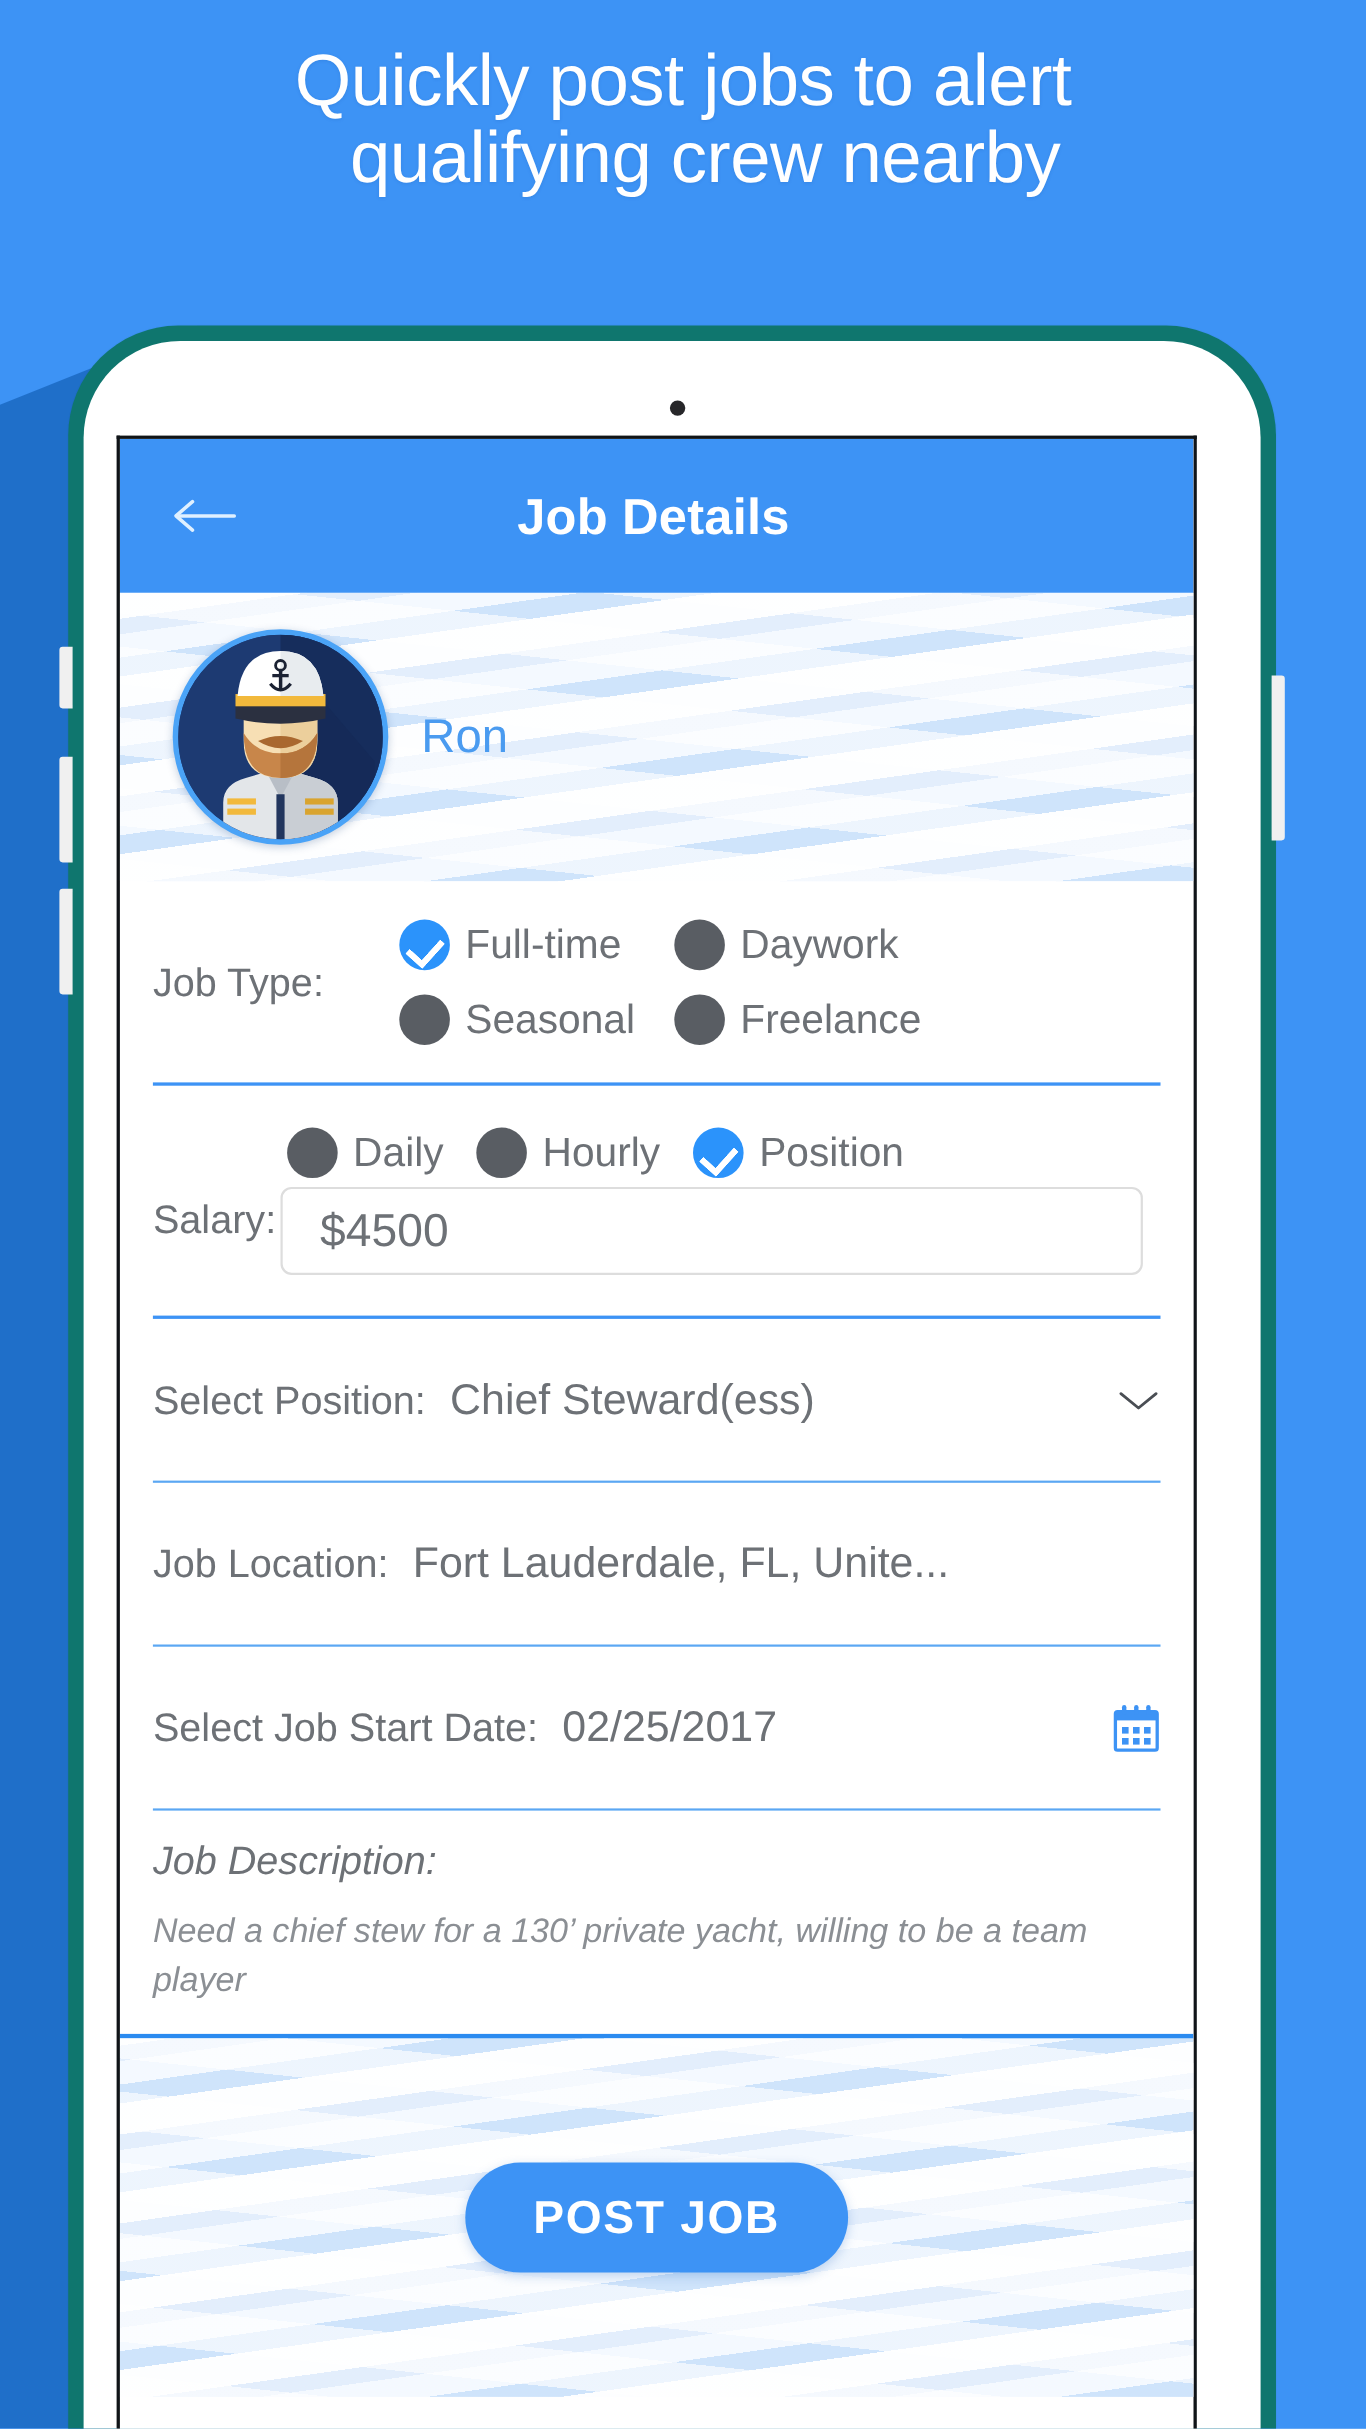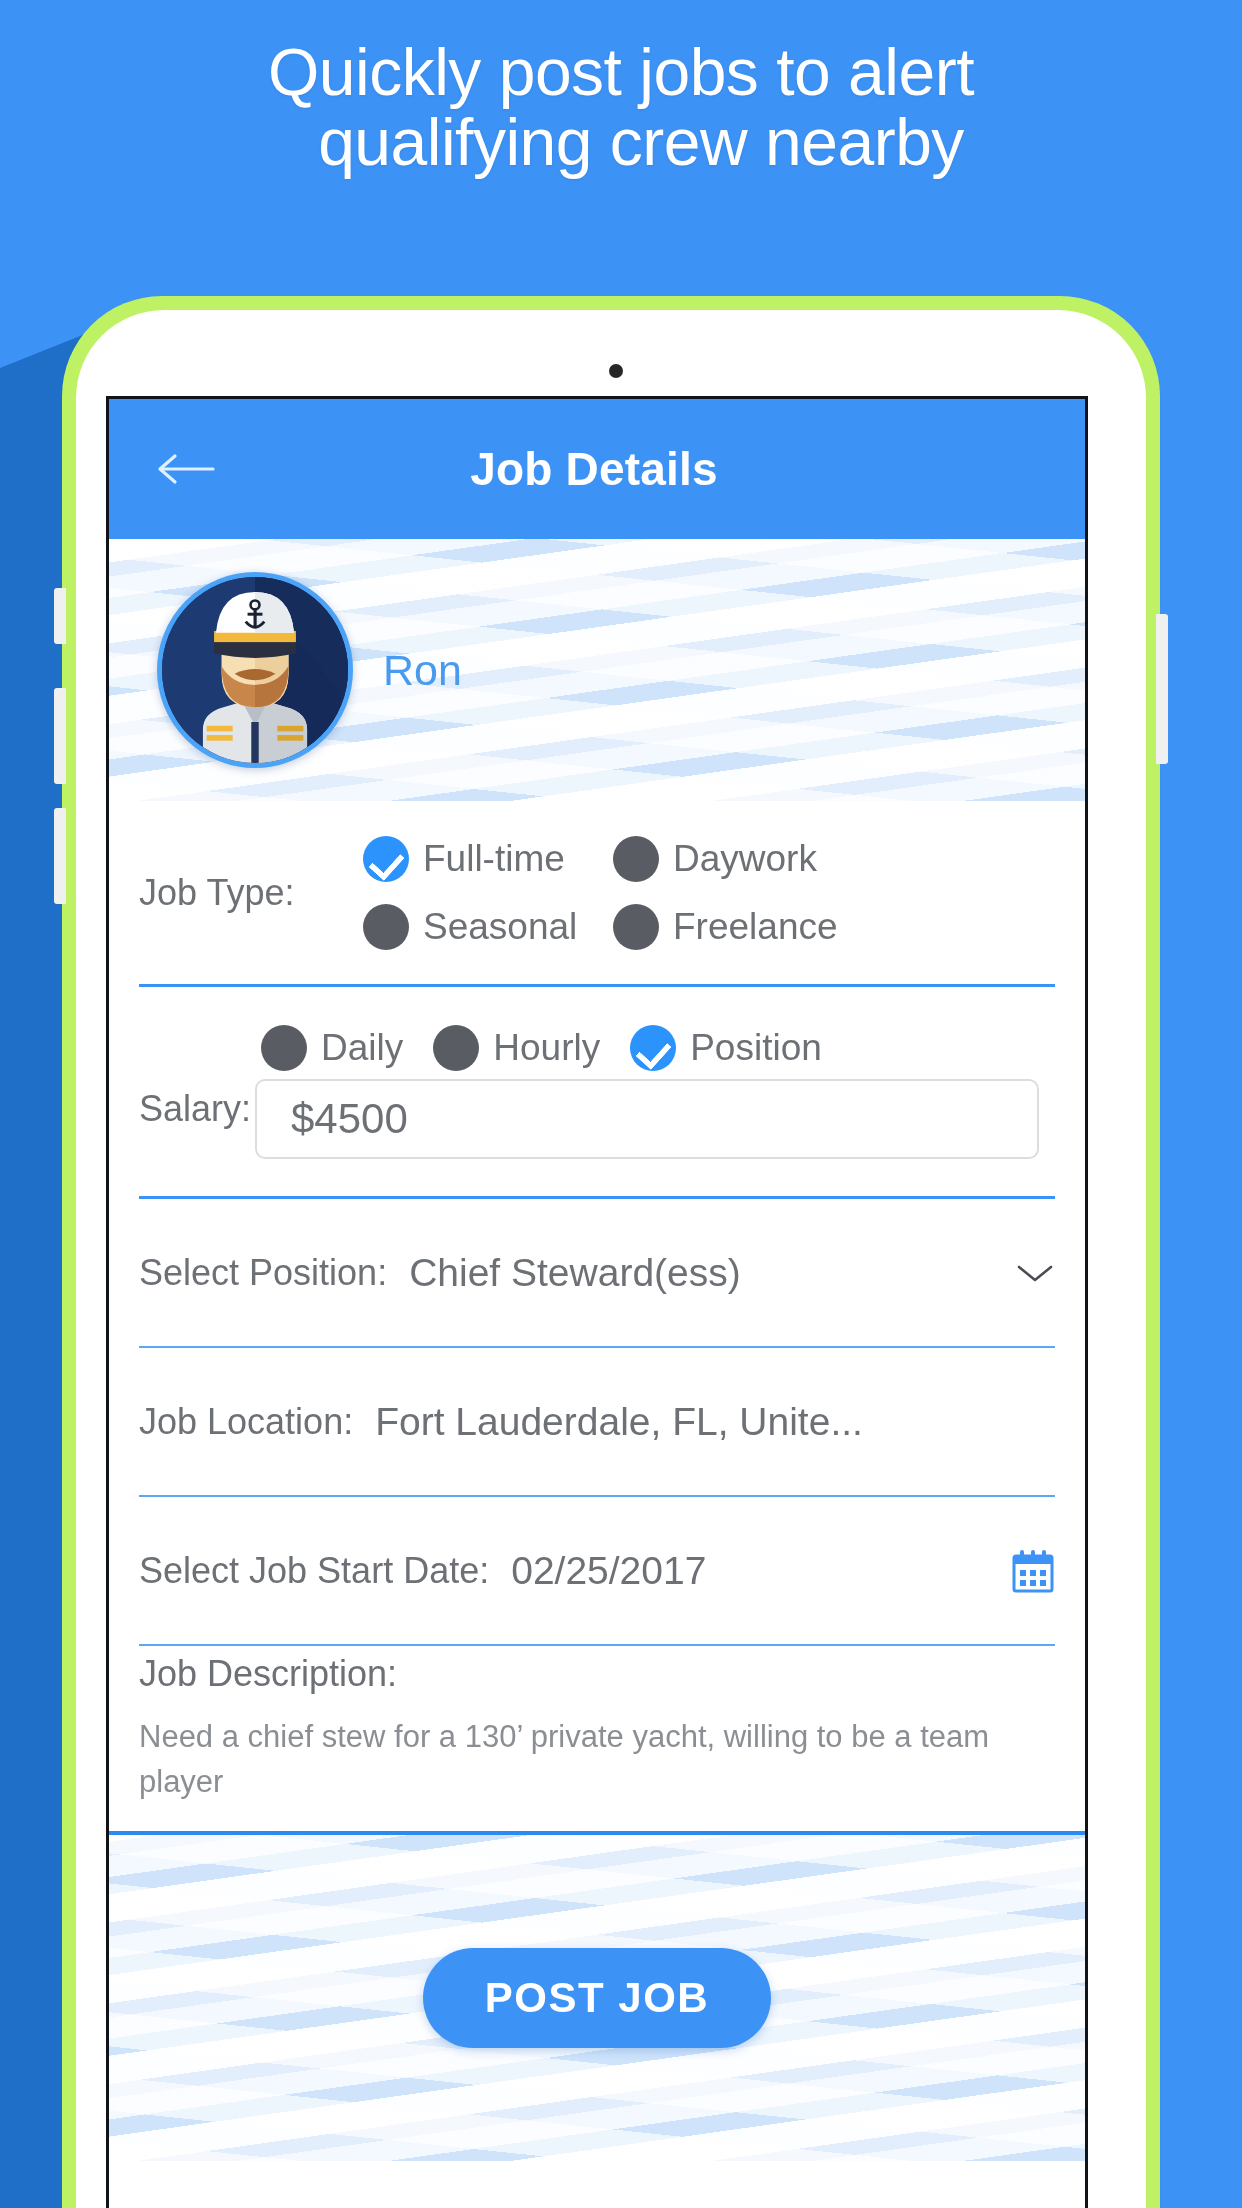--- a/index.html
+++ b/index.html
@@ -25,21 +25,21 @@
     position: absolute; left: 0; top: 296px;
     width: 300px; height: 1912px;
     background: #1f6fc9;
     clip-path: polygon(0 72px, 180px 0, 300px 0, 300px 1912px, 0 1912px);
   }
 
   
   .phone {
     position: absolute; left: 62px; top: 296px;
     width: 1098px; height: 1912px;
-    background: #bef264;
+    background: #0f766e;
     border-radius: 100px 100px 0 0;
     box-shadow: 0 0 0 1px rgba(0,0,0,0.02);
   }
   .phone-inner-bevel {
     position: absolute; left: 14px; top: 14px;
     width: 1070px; height: 1898px;
     border-radius: 88px 88px 0 0;
     background: #ffffff;
   }
   
@@ -160,21 +160,21 @@
     height: 80px; display: flex; align-items: center; padding-left: 34px;
     color: #6d7176; font-size: 42px; margin-right: 16px; cursor: text;
   }
 
   
   .srow { height: 149px; display: flex; align-items: center; }
   .srow .lbl { margin-right: 22px; }
   .chev { margin-left: auto; width: 40px; height: 24px; cursor:pointer; }
   .cal-icon { margin-left: auto; width: 44px; height: 46px; cursor:pointer; }
 
-  .desc { padding: 7px 0 26px; }
+  .desc { padding: 25px 0 26px; font-style: italic; }
   .desc .lbl { margin-bottom: 20px; display: block; }
   .desc-text { color: #8b8f94; font-size: 31px; line-height: 1.45; max-width: 880px; }
 
   
   .footer {
     height: 330px; border-top: 4px solid #2b8bf0;
     display: flex; align-items: center; justify-content: center;
   }
   .post-btn {
     position: relative; z-index: 2;

